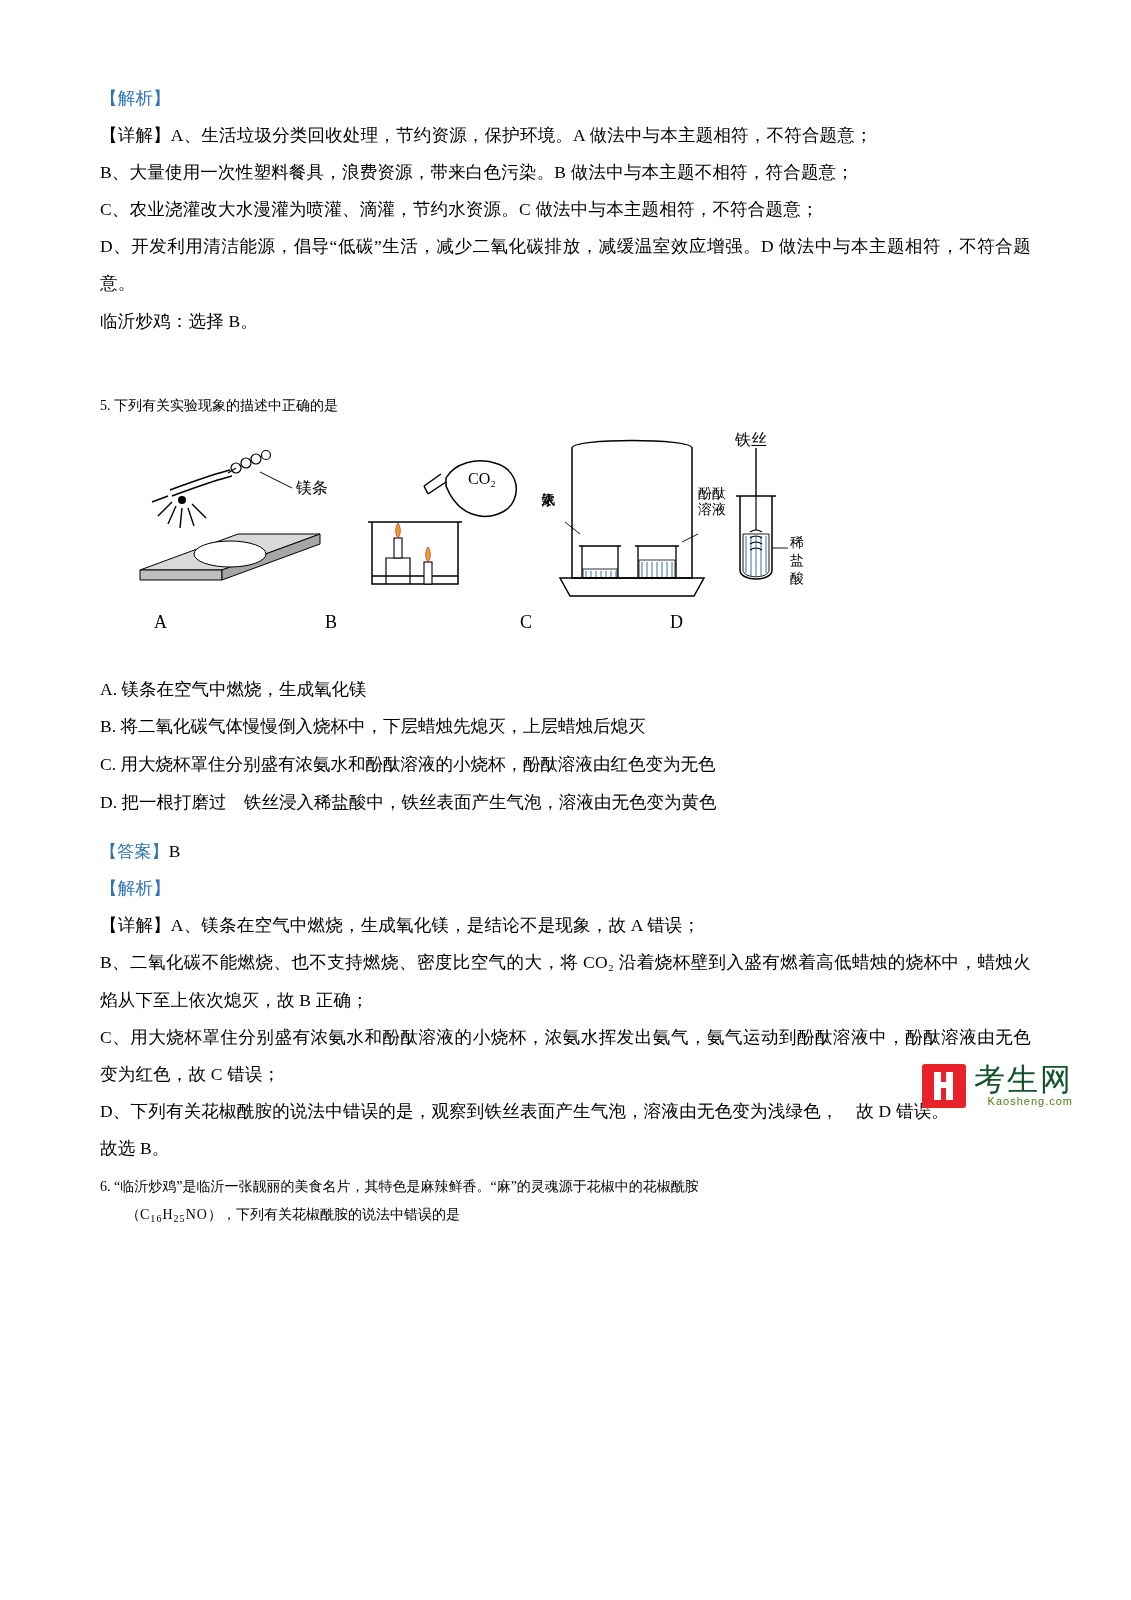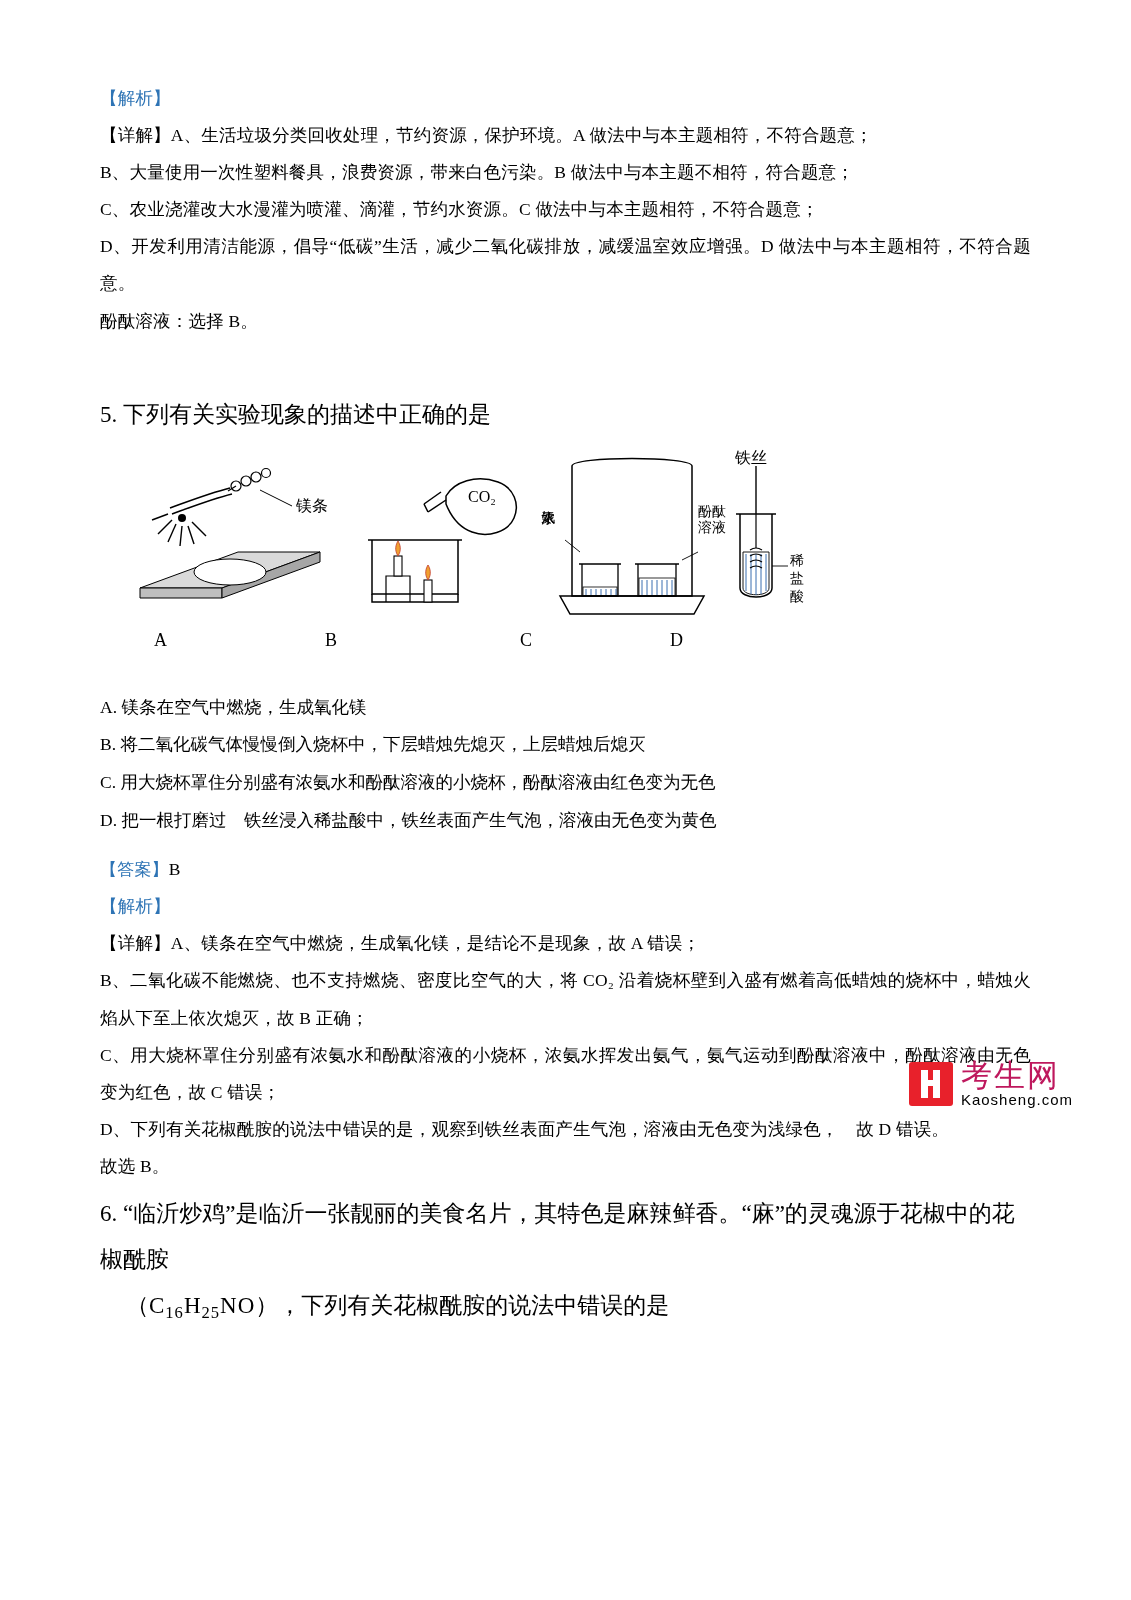--- a/index.html
+++ b/index.html
@@ -33,21 +33,21 @@
     letter-spacing: 0.2px;
     text-align: justify;
   }
   .blk {
     margin-bottom: 0px;
   }
   .spacer-lg { height: 52px; }
   .spacer-sm { height: 12px; }
 
   .q-line {
-    font-size: 23px;
+    font-size: 14px;
     line-height: 2.0;
   }
   .opt {
     font-size: 17.5px;
     line-height: 2.15;
   }
   sub {
     font-size: 0.72em;
     vertical-align: -0.28em;
   }
@@ -118,44 +118,44 @@
     background: #ffffff;
     z-index: 2;
   }
   .wm-text {
     display: flex;
     flex-direction: column;
     line-height: 1.05;
   }
   .wm-cn {
     font-size: 31px;
-    color: #be185d;
+    color: #14532d;
     font-family: "Liberation Serif", serif;
     letter-spacing: 2px;
   }
   .wm-en {
-    font-size: 15px;
-    color: #000000;
+    font-size: 11px;
+    color: #4d7c0f;
     font-family: "Liberation Sans", sans-serif;
     letter-spacing: 1px;
     text-align: right;
   }
 </style>
 </head>
 <body>
 
 <div class="page">
 
   <div class="blk">
     <div class="para label-blue">【解析】</div>
     <div class="para">【详解】A、生活垃圾分类回收处理，节约资源，保护环境。A 做法中与本主题相符，不符合题意；</div>
     <div class="para">B、大量使用一次性塑料餐具，浪费资源，带来白色污染。B 做法中与本主题不相符，符合题意；</div>
     <div class="para">C、农业浇灌改大水漫灌为喷灌、滴灌，节约水资源。C 做法中与本主题相符，不符合题意；</div>
     <div class="para">D、开发利用清洁能源，倡导“低碳”生活，减少二氧化碳排放，减缓温室效应增强。D 做法中与本主题相符，不符合题意。</div>
-    <div class="para">酚酞溶液：选择 B。</div>
+    <div class="para">临沂炒鸡：选择 B。</div>
   </div>
 
   <div class="spacer-lg"></div>
 
   <div class="q-line">
     <span>5.</span>
     <span>下列有关实验现象的描述中正确的是</span>
   </div>
 
   <div class="figure">

